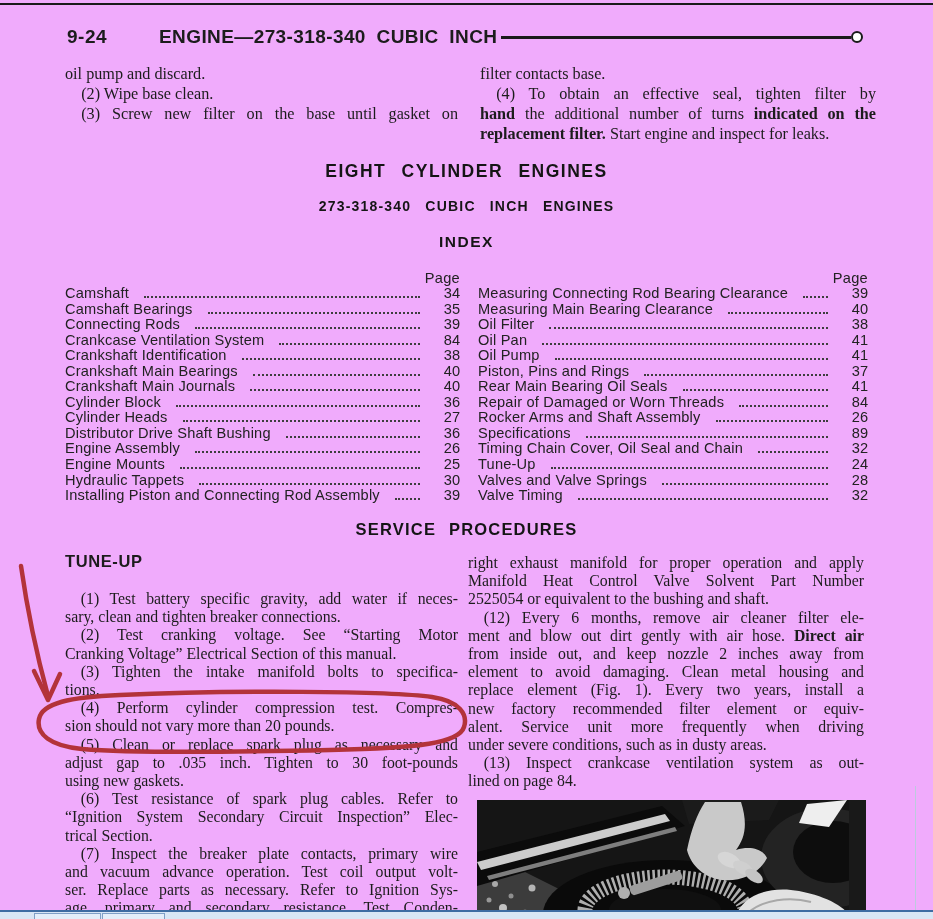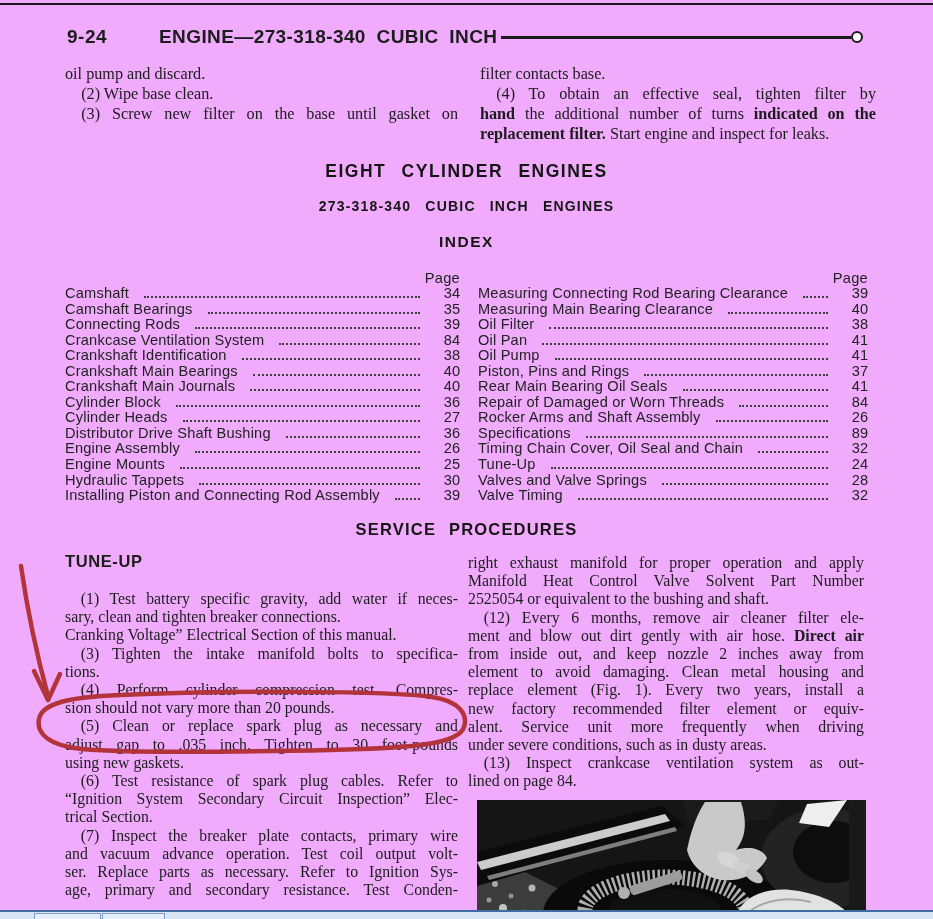--- a/index.html
+++ b/index.html
@@ -235,20 +235,21 @@
         </div>
       </div>
   </div>
 
   <div class="chead h-service">SERVICE PROCEDURES</div>
   <div class="tuneup">TUNE-UP</div>
 
   <div class="col svc svc-l">
       <div class="tline fill"><span> (1) Test battery specific gravity, add water if neces-</span></div>
       <div class="tline"><span>sary, clean and tighten breaker connections.</span></div>
+      <div class="tline fill"><span> (2) Test cranking voltage. See “Starting Motor</span></div>
       <div class="tline"><span>Cranking Voltage” Electrical Section of this manual.</span></div>
       <div class="tline fill"><span> (3) Tighten the intake manifold bolts to specifica-</span></div>
       <div class="tline"><span>tions.</span></div>
       <div class="tline fill"><span> (4) Perform cylinder compression test. Compres-</span></div>
       <div class="tline"><span>sion should not vary more than 20 pounds.</span></div>
       <div class="tline fill"><span> (5) Clean or replace spark plug as necessary and</span></div>
       <div class="tline fill"><span>adjust gap to .035 inch. Tighten to 30 foot-pounds</span></div>
       <div class="tline"><span>using new gaskets.</span></div>
       <div class="tline fill"><span> (6) Test resistance of spark plug cables. Refer to</span></div>
       <div class="tline fill"><span>“Ignition System Secondary Circuit Inspection” Elec-</span></div>

